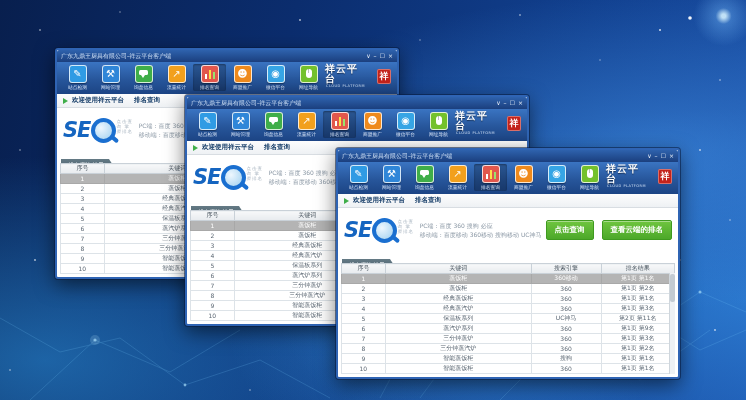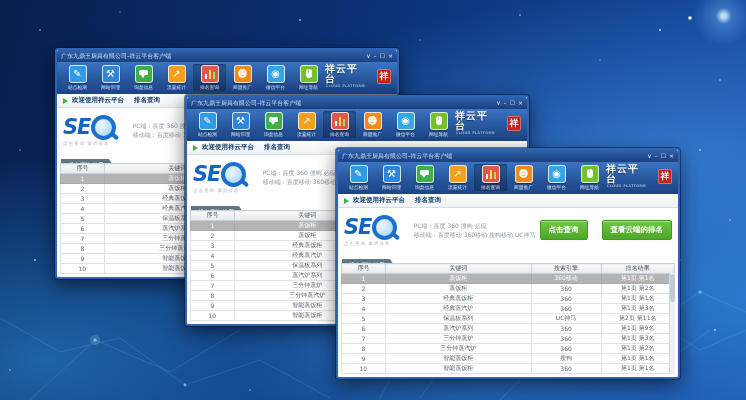--- a/index.html
+++ b/index.html
@@ -49,30 +49,30 @@
 
   
   .welcome{height:13px;display:flex;align-items:center;gap:4px;padding:0 6px;
     background:linear-gradient(#fdfdfd,#eef1f4);border-bottom:1px solid #d8dde2;}
   .flag{width:0;height:0;border-left:5px solid #3fae49;border-top:3px solid transparent;border-bottom:3px solid transparent;}
   .welcome b{font-size:6.5px;color:#123a66;}
   .welcome .section{margin-left:6px;}
 
   
   .content{height:40px;display:flex;align-items:center;padding:2px 6px;background:#fff;}
-  .seo-wrap{display:flex;flex-direction:column;align-items:flex-start;width:86px;}
+  .seo-wrap{display:flex;flex-direction:row;align-items:flex-start;width:86px;}
   .seo-row{display:flex;align-items:center;}
   .seo-se{font-size:21px;font-weight:bold;font-style:italic;color:#1565c0;letter-spacing:-1px;line-height:20px;}
   .q{width:17px;height:17px;border:4px solid #1a6fd0;border-radius:50%;position:relative;margin-left:1px;
     background:radial-gradient(circle at 35% 35%,#eef7fe,#9fd0f0);}
   .q::after{content:"";position:absolute;width:9px;height:4px;background:#1a6fd0;right:-7px;bottom:-2px;
     transform:rotate(40deg);border-radius:2px;}
   .seo-tag{font-size:4.5px;color:#aab6c2;letter-spacing:1px;margin-top:1px;}
   .engine-lines{flex:1;font-size:6px;color:#8a97a4;line-height:9px;margin-left:4px;white-space:nowrap;}
-  .btns{display:flex;gap:14px;margin-left:4px;}
+  .btns{display:flex;gap:8px;margin-left:4px;}
   .btn{background:linear-gradient(#6fc53f,#4ca829);border:1px solid #3f9a1f;border-radius:2px;
     color:#fff;font-size:7.5px;font-weight:bold;padding:4px 8px;white-space:nowrap;
     box-shadow:inset 0 1px 0 rgba(255,255,255,.4);cursor:pointer;}
 
   
   .tab-row{height:11px;padding-left:4px;background:#fff;}
   .rtab{display:inline-block;background:linear-gradient(#647a85,#4c616d);color:#fff;font-size:6px;
     line-height:11px;padding:0 12px 0 7px;clip-path:polygon(0 0,calc(100% - 7px) 0,100% 100%,0 100%);}
   .tbl-wrap{position:relative;margin:0 3px 3px 3px;}
   table{width:100%;border-collapse:collapse;table-layout:fixed;}

